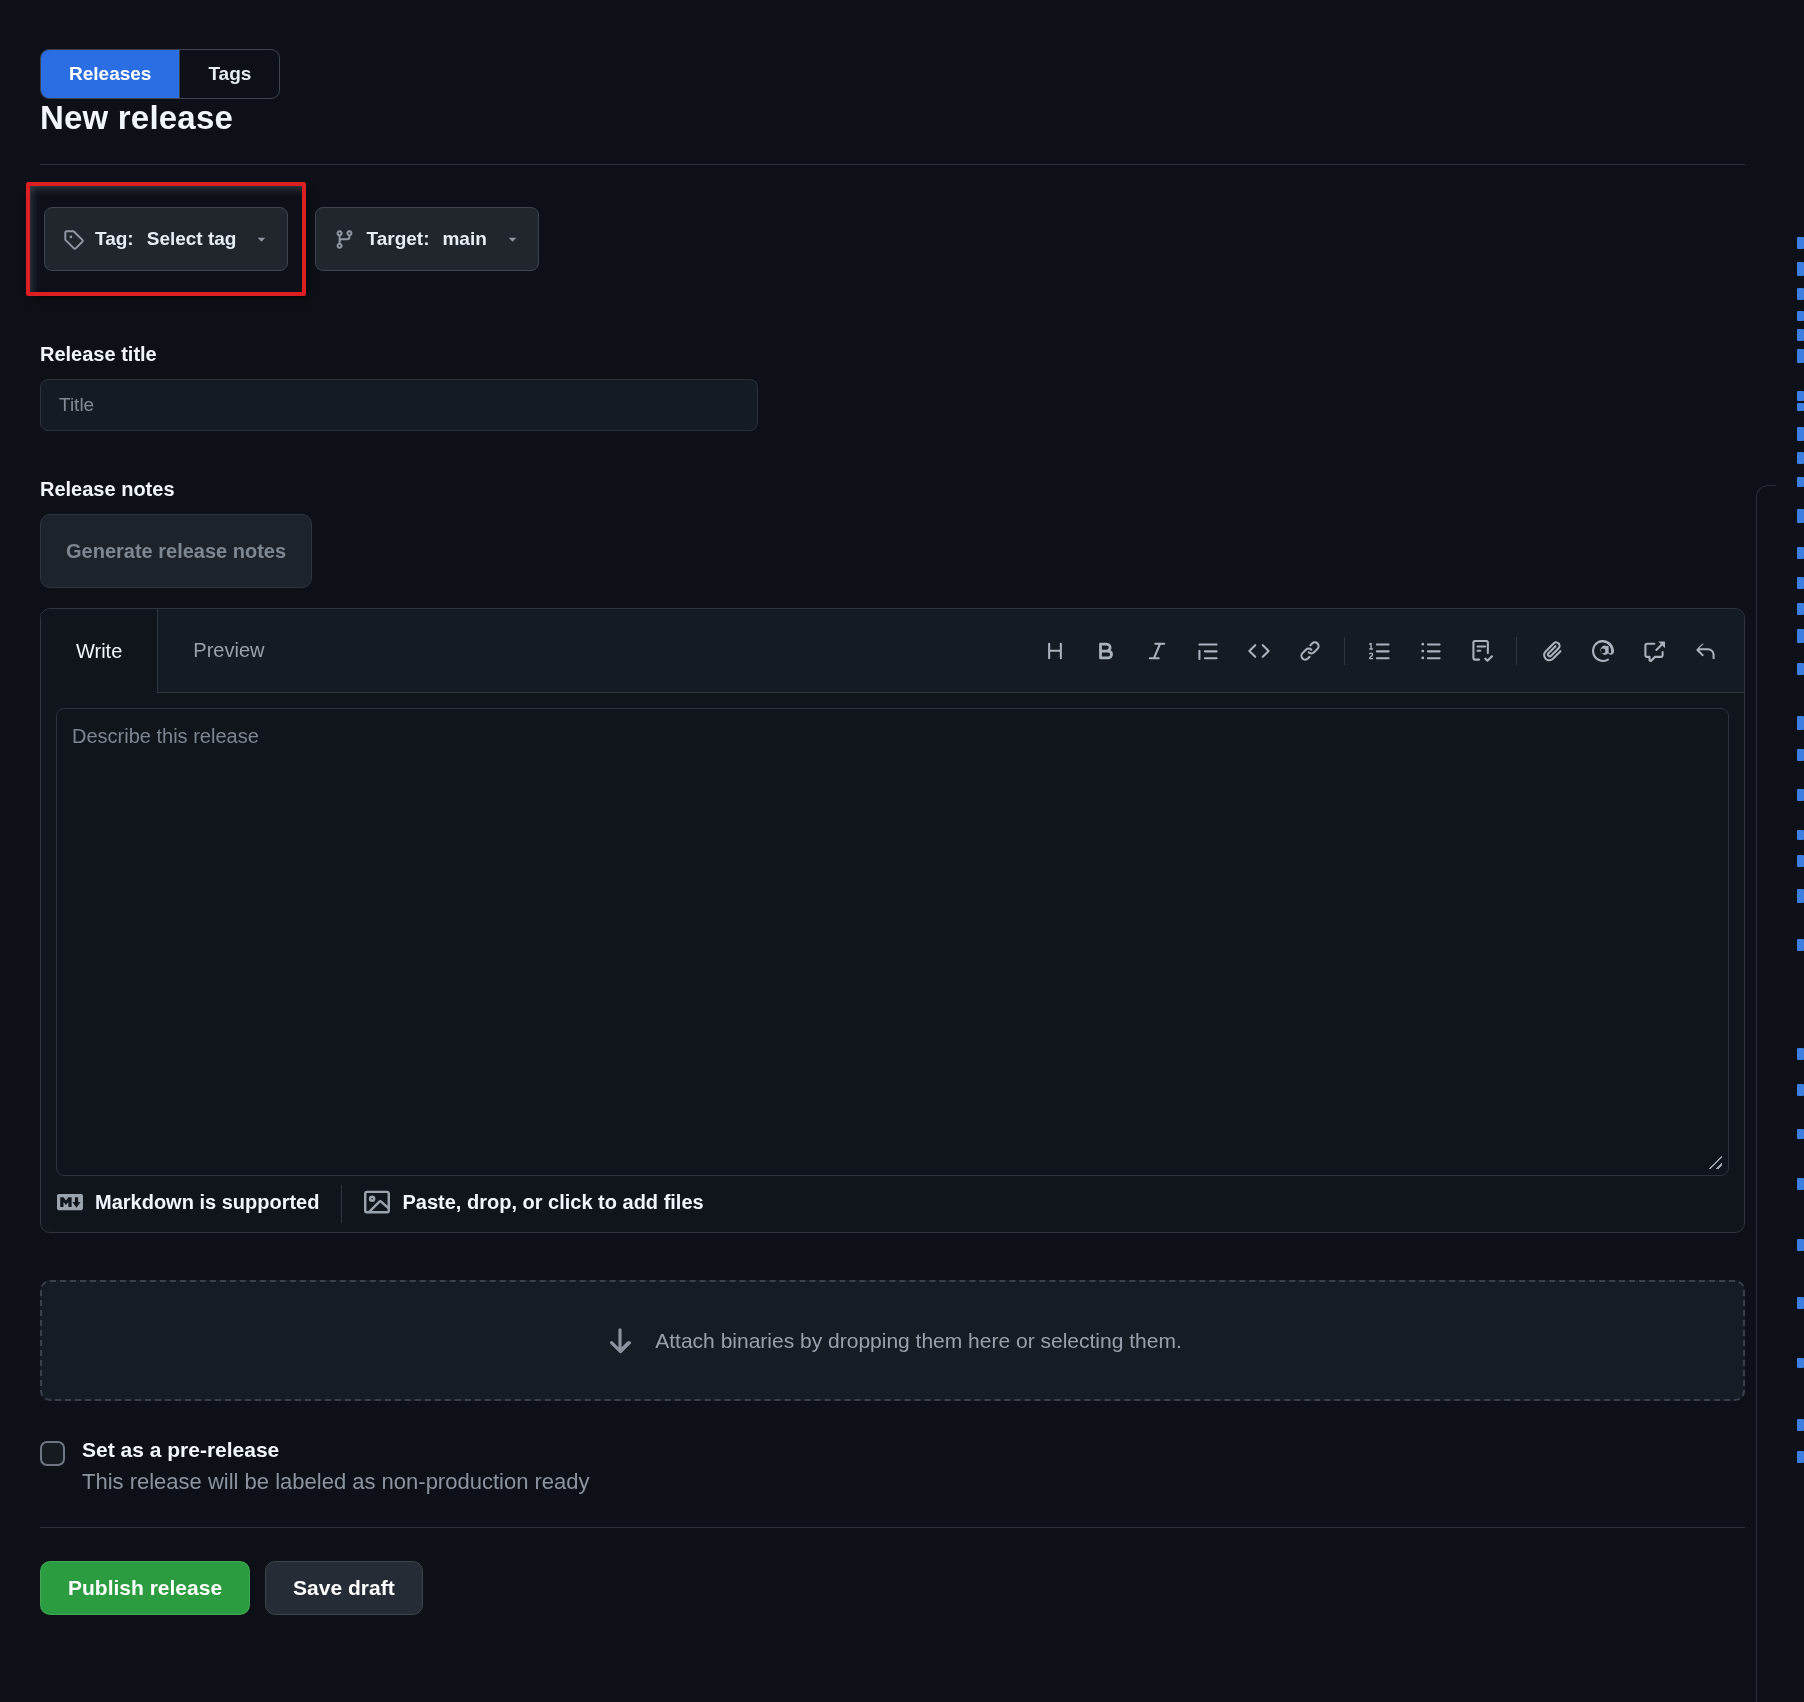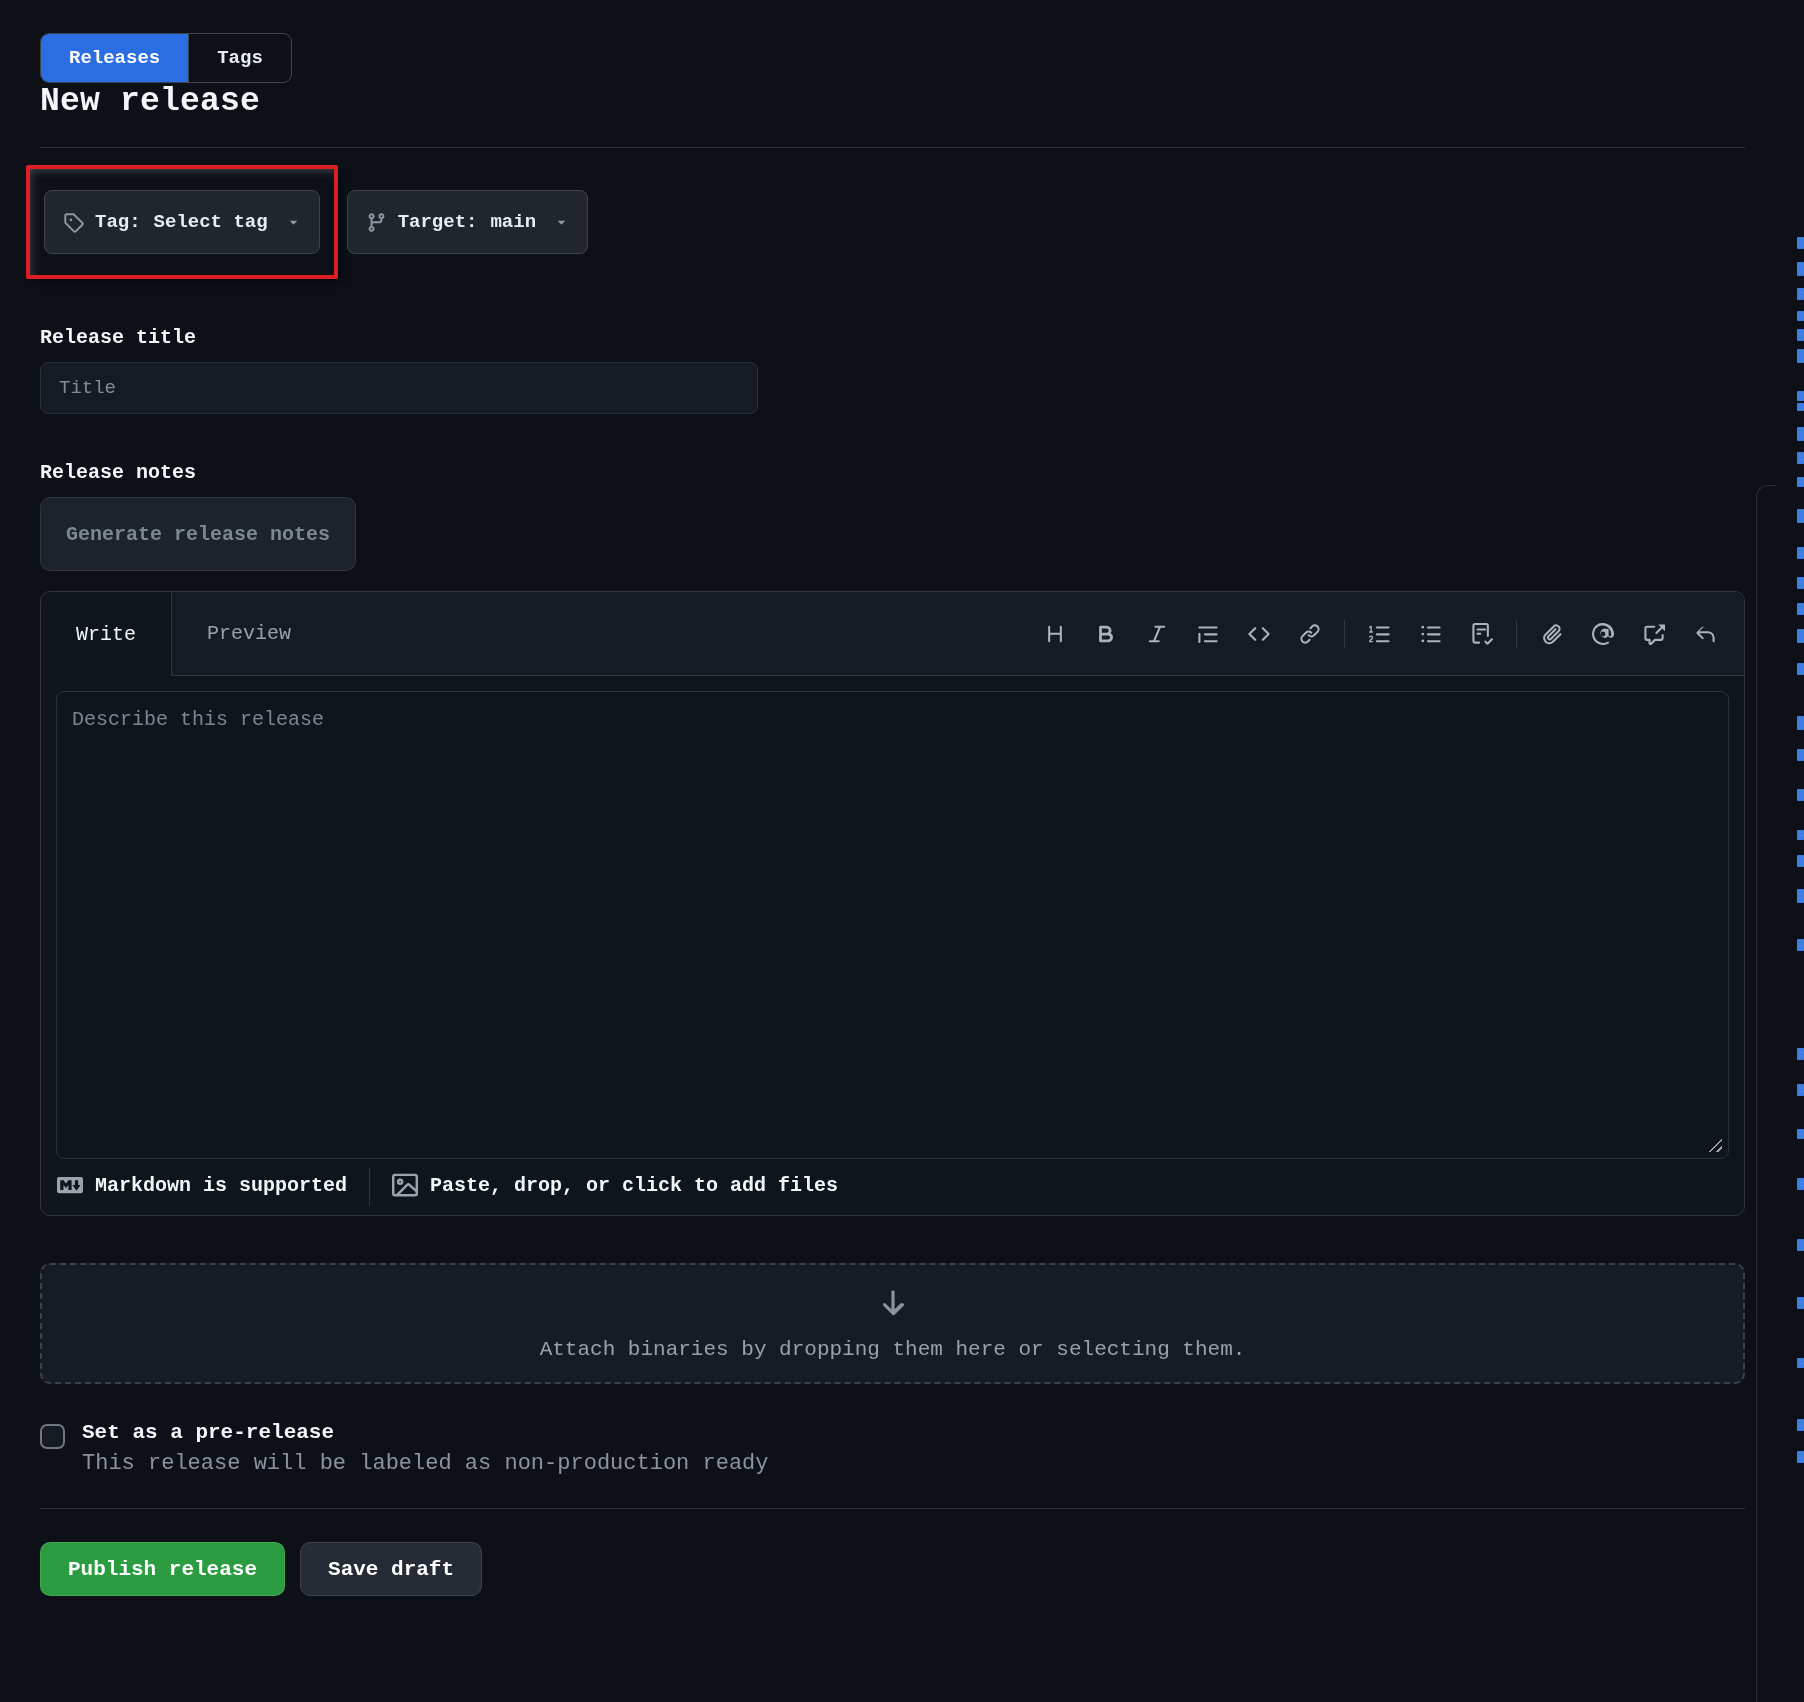--- a/index.html
+++ b/index.html
@@ -4,21 +4,21 @@
 <style>
   * { margin:0; padding:0; box-sizing:border-box; }
   html,body { width:1804px; height:1702px; }
   body {
     background:#0d1117;
     color:#e6edf3;
     font-family:"Liberation Sans", sans-serif;
     overflow:hidden;
     position:relative;
   }
-  .content { padding:0 59px 0 40px; position:relative;font-family:Liberation Mono, monospace; }
+  .content { padding:16px 59px 0 40px; position:relative; }
 
   
   .seg { display:inline-flex; margin-top:33px; border:1px solid #3d444d; border-radius:9px; overflow:hidden; }
   .seg-btn { height:48px; display:flex; align-items:center; padding:0 28px; font-size:19px; font-weight:700; cursor:pointer; }
   .seg-btn.active { background:#2b6de3; color:#ffffff; }
   .seg-btn.inactive { background:transparent; color:#e6edf3; border-left:1px solid #3d444d; }
 
   h1.page-title { font-size:33px; font-weight:700; color:#f0f6fc; letter-spacing:.2px; }
 
   .rule { border:none; border-top:1px solid #272e37; margin-top:27px; }
@@ -99,21 +99,21 @@
   .editor-footer { display:flex; align-items:center; padding:13px 16px 17px; font-size:20px; font-weight:700; color:#f0f6fc; }
   .footer-item { display:flex; align-items:center; gap:12px; cursor:pointer; }
   .footer-item svg { width:26px; height:26px; fill:#9ba3ad; flex:none; }
   .footer-sep { width:1px; align-self:stretch; background:#30363d; margin:-4px 22px -8px; }
 
   
   .dropzone {
     margin-top:47px; height:121px;
     background:#161c24; border:2px dashed #3a414b; border-radius:10px;
     display:flex; align-items:center; justify-content:center; gap:18px;
-    color:#98a1ab; font-size:21px; cursor:pointer;flex-direction:column;
+    color:#98a1ab; font-size:21px; cursor:pointer;
   }
   .dropzone svg { width:34px; height:34px; fill:#8b949e; }
 
   
   .prerelease { margin-top:37px; display:flex; gap:17px; }
   .checkbox {
     width:25px; height:25px; flex:none; margin-top:3px;
     background:#161b22; border:2px solid #6e7681; border-radius:7px; cursor:pointer;
   }
   .prerelease-label { font-size:21px; font-weight:700; color:#f0f6fc; }

